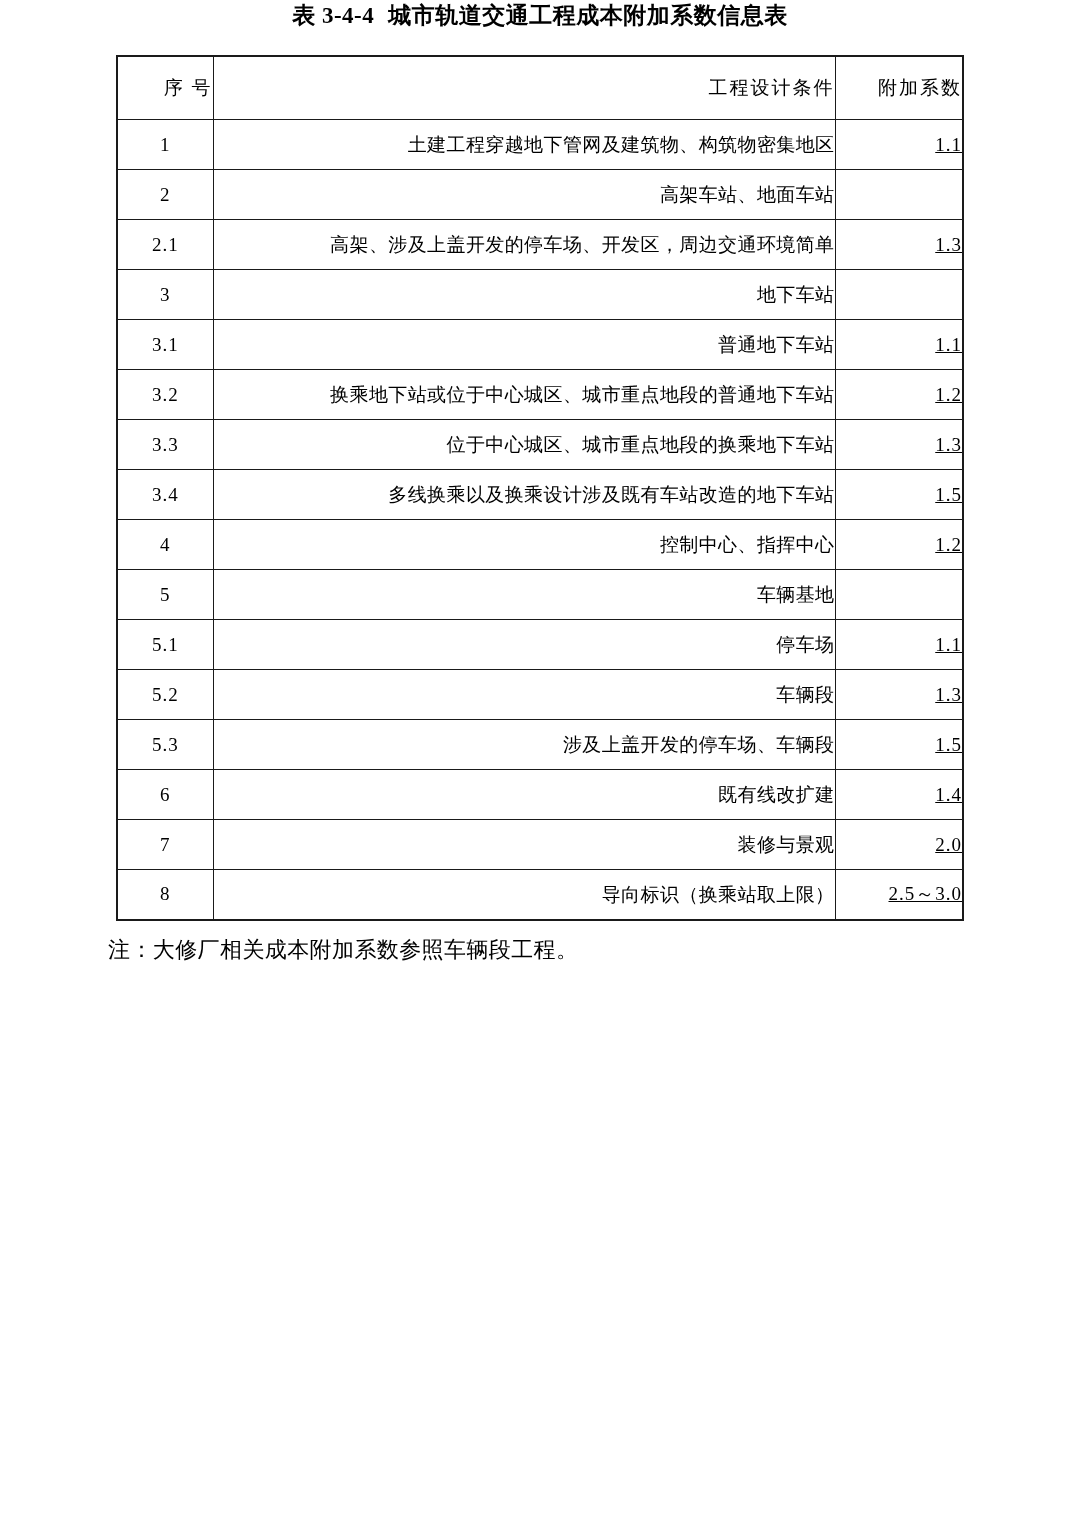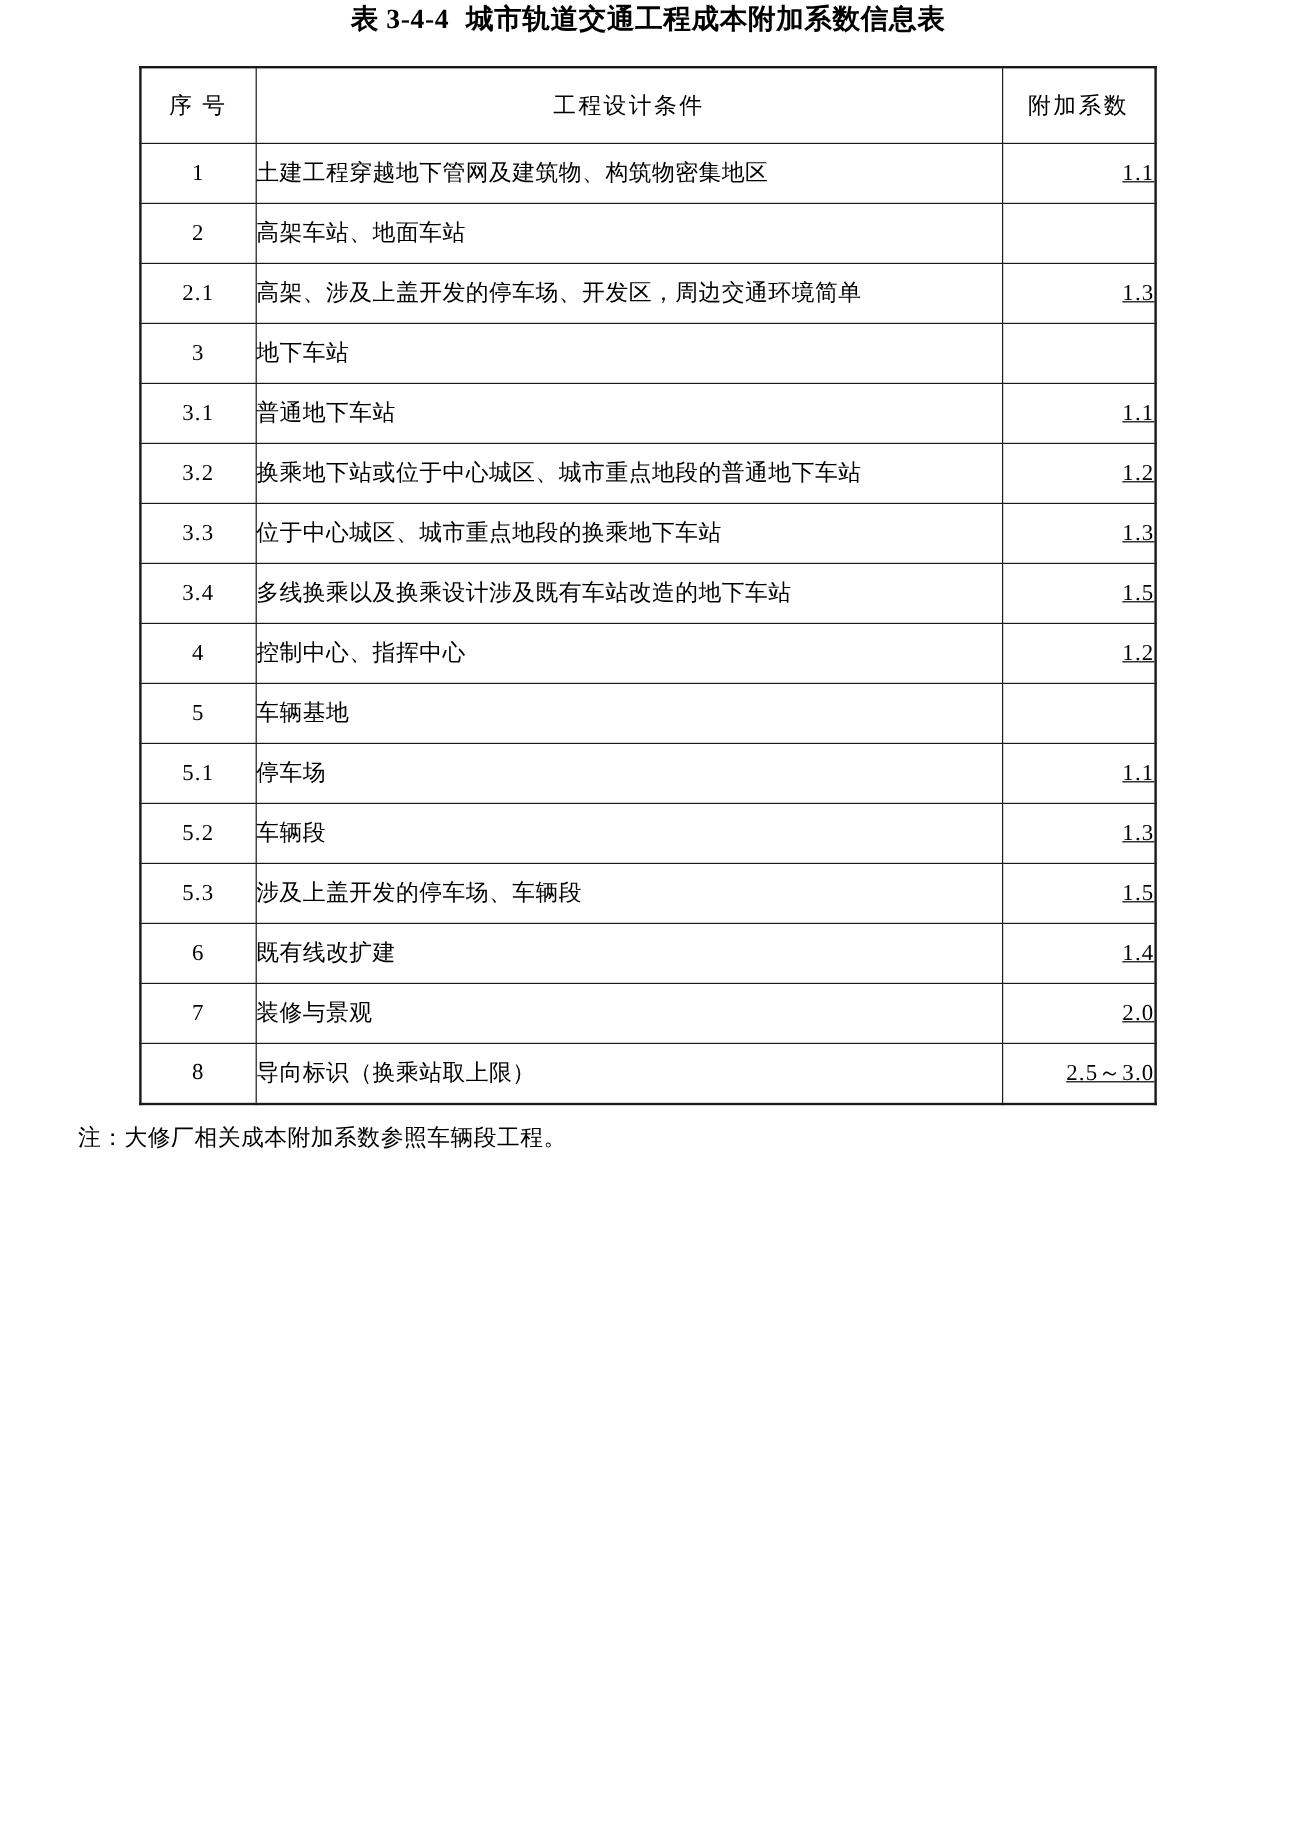--- a/index.html
+++ b/index.html
@@ -46,50 +46,50 @@
     padding: 0;
     font-weight: normal;
     font-size: 19px;
     vertical-align: middle;
   }
   .col-no   { width: 96px; }
   .col-cond { width: 622px; }
   .col-coef { width: 128px; }
 
   .hdr td {
-    text-align: center;
+    text-align: right;
     font-weight: bold;
     font-size: 21px;
     letter-spacing: 2px;
     height: 62px;
   }
   td.cell-no {
     text-align: center;
     letter-spacing: 1px;
     font-size: 19px;
   }
   td.cell-cond {
-    text-align: left;
+    text-align: right;
     padding: 9px 10px 9px 14px;
     line-height: 1.55;
     letter-spacing: 0.4px;
     margin-left: 33px;
   }
   td.cell-coef {
     text-align: right;
     letter-spacing: 1px;
     font-size: 19px;
     text-decoration: underline;
   }
   tr.row { height: 50px; }
   tr.row-tall { height: 92px; }
   .note {
     margin: 14px 0 0 0;
-    padding-left: 65px;
-    font-size: 19px;
+    padding-left: 108px;
+    font-size: 22px;
     letter-spacing: 0.4px;
   }
 </style>
 </head>
 <body>
 
 <div class="page">
 
   <div class="doc-title">
     <span>表 3-4-4</span><span class="title-gap"></span><span>城市轨道交通工程成本附加系数信息表</span>

